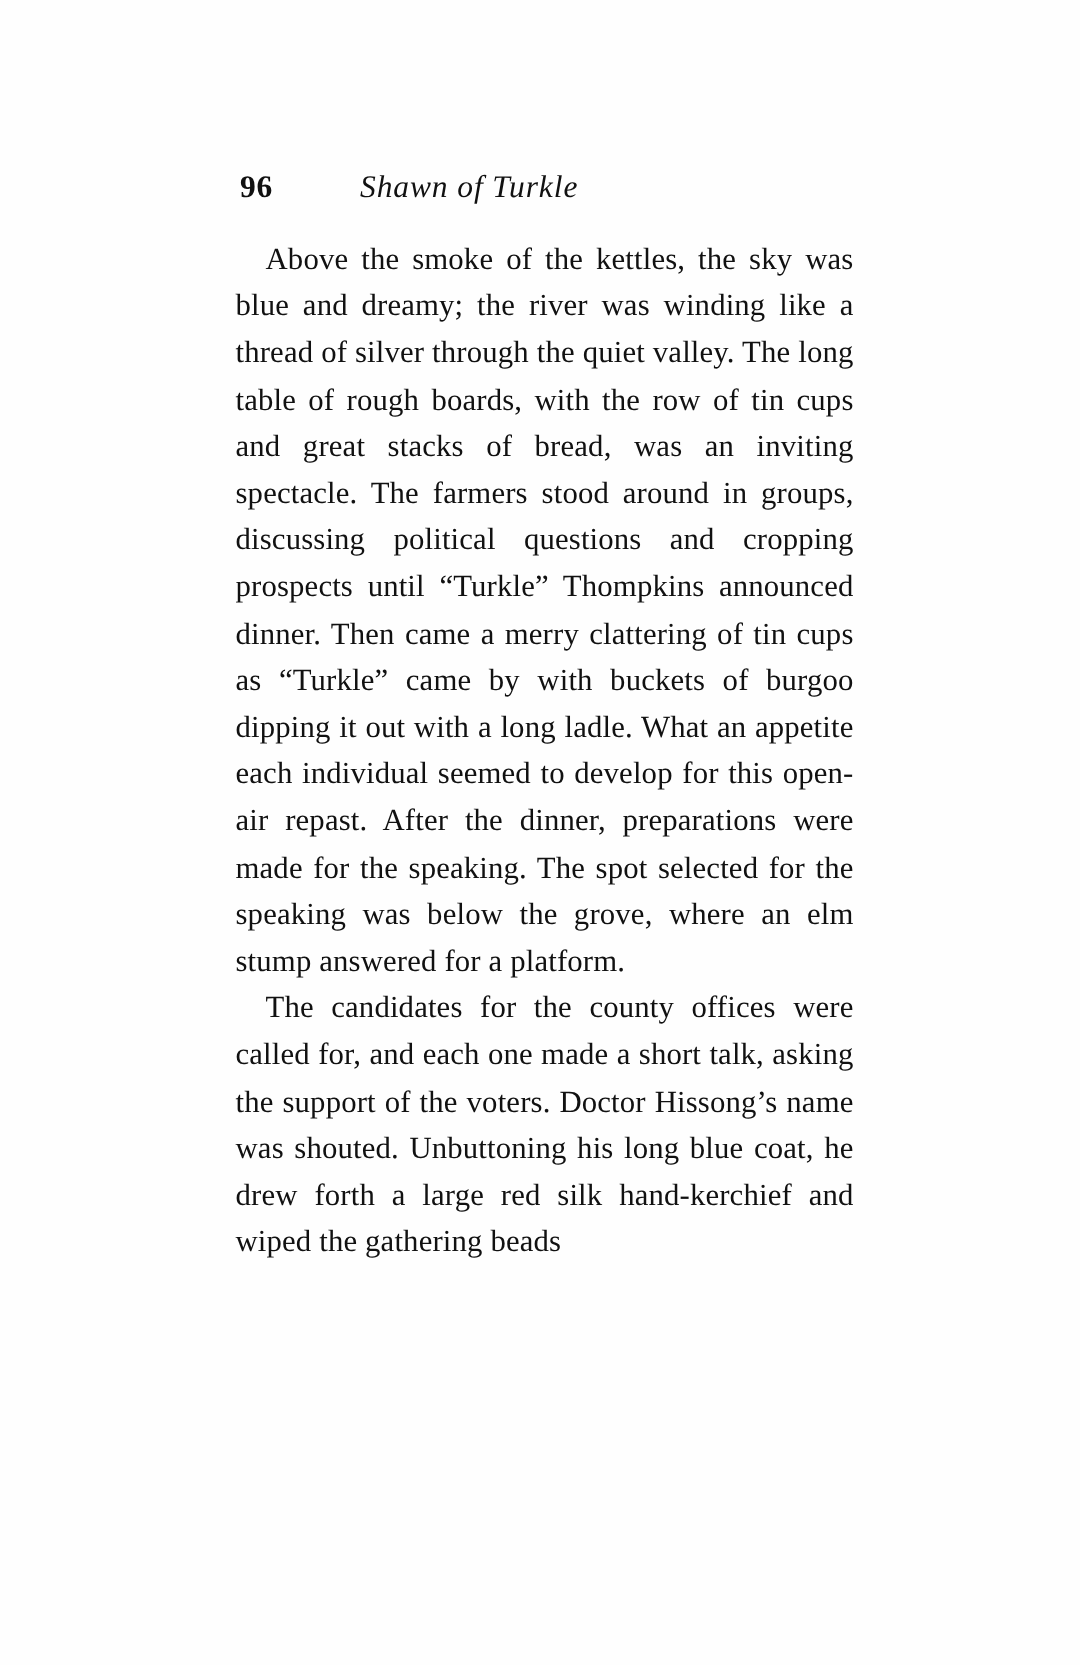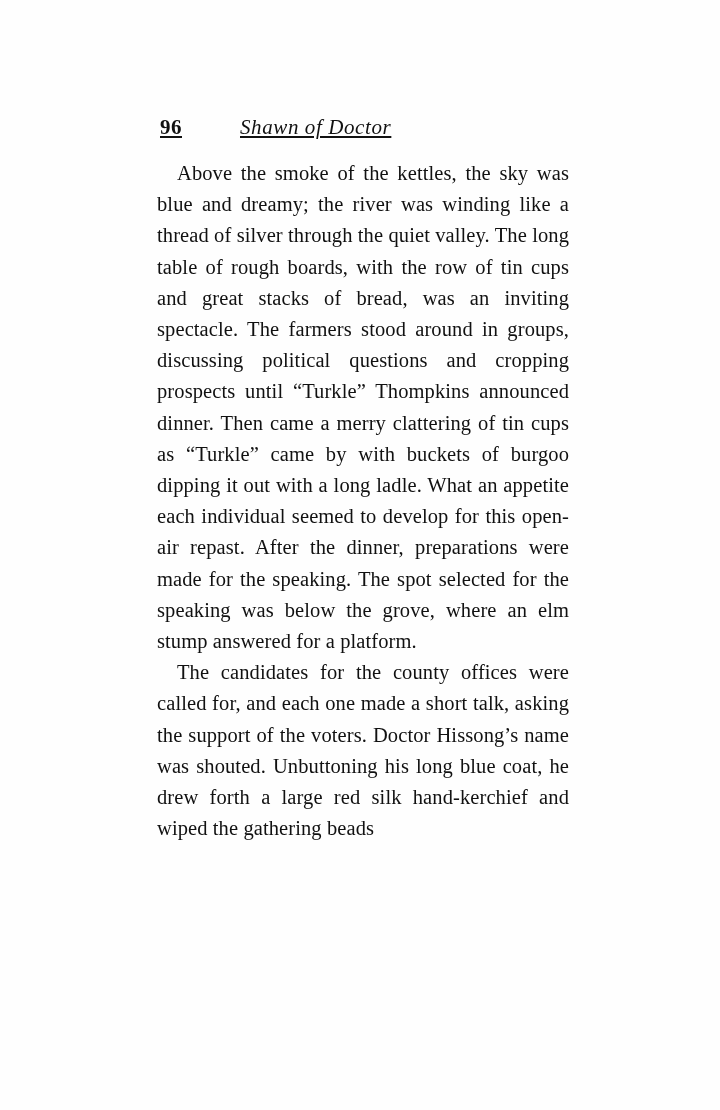--- a/index.html
+++ b/index.html
@@ -23,22 +23,21 @@
     height: 1110px;
     background: #fefefe;
   }
   .header {
     position: absolute;
     left: 160px;
     top: 112px;
     width: 400px;
     height: 30px;
     display: flex;
-    align-items: center;
-    text-decoration: underline;
+    align-items: flex-start;
   }
   .folio {
     font-weight: bold;
     font-size: 21px;
     letter-spacing: 0.5px;
   }
   .running-title {
     font-style: italic;
     font-size: 21px;
     margin-left: 58px;
@@ -69,21 +68,21 @@
     text-align-last: left;
   }
 </style>
 </head>
 <body>
 
 <div class="page">
 
   <div class="header">
     <span class="folio">96</span>
-    <span class="running-title">Shawn of Doctor</span>
+    <span class="running-title">Shawn of Turkle</span>
   </div>
 
   <div class="body-text">
     <p class="para justify-all">Above the smoke of the kettles, the sky was blue and dreamy; the river was winding like a thread of silver through the quiet valley. The long table of rough boards, with the row of tin cups and great stacks of bread, was an inviting spectacle. The farmers stood around in groups, discussing political questions and cropping prospects until “Turkle” Thompkins announced dinner. Then came a merry clattering of tin cups as “Turkle” came by with buckets of burgoo dipping it out with a long ladle. What an appetite each individual seemed to develop for this open-air repast. After the dinner, preparations were made for the speaking. The spot selected for the speaking was below the grove, where an elm stump answered for a platform.</p>
     <p class="para justify-all">The candidates for the county offices were called for, and each one made a short talk, asking the support of the voters. Doctor Hissong’s name was shouted. Unbuttoning his long blue coat, he drew forth a large red silk hand-kerchief and wiped the gathering beads</p>
   </div>
 
 </div>
 
 </body></html>

